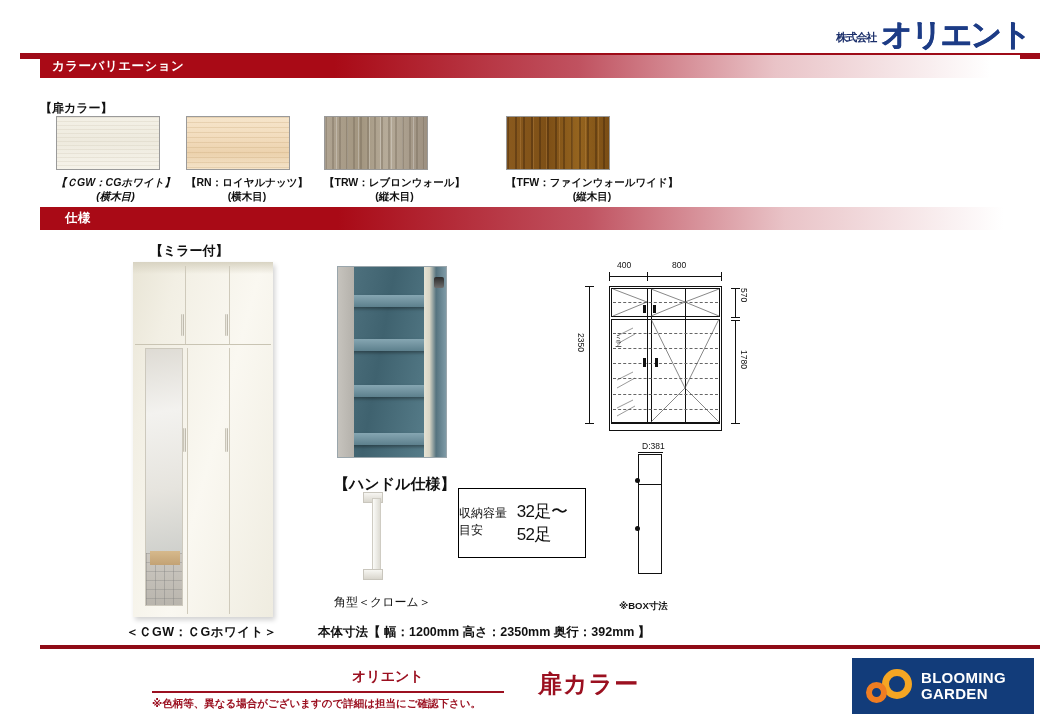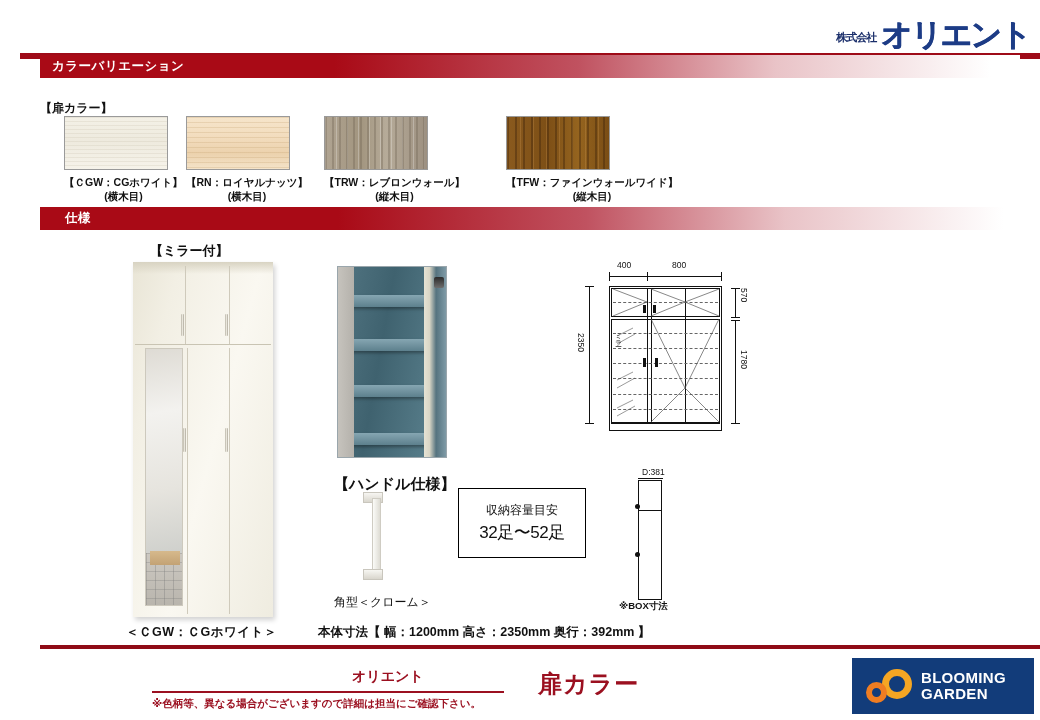--- a/index.html
+++ b/index.html
@@ -170,37 +170,37 @@
     position:absolute;left:0;width:20px;height:11px;
     background:linear-gradient(to bottom,#f7f6f2,#d9d6cd);
     border:1px solid #c9c6bd;box-sizing:border-box;
   }
   #handle-caption{left:334px;top:594px;font-size:12px;font-weight:normal;}
 
   
   .capacity-box{
     position:absolute;left:458px;top:488px;width:128px;height:70px;
     border:1px solid #000;box-sizing:border-box;
-    display:flex;flex-direction:column;align-items:center;justify-content:center;
+    display:flex;flex-direction:row;align-items:center;justify-content:center;
     background:#fff;
   }
   .cap-title{font-size:12px;color:#111;margin-bottom:2px;}
   .cap-value{font-size:17px;color:#111;letter-spacing:-0.5px;}
 
   
   .elevation{position:absolute;left:573px;top:258px;width:150px;height:200px;}
   .dim-text{position:absolute;font-size:8.5px;color:#111;font-family:"Liberation Sans",sans-serif;}
   .dim-vert{writing-mode:vertical-rl;text-orientation:mixed;}
   .ln{position:absolute;background:#111;}
   .drawing-box{
     position:absolute;border:1px solid #111;box-sizing:border-box;background:#fff;
   }
 
   
-  .sideview{position:absolute;left:622px;top:466px;width:80px;height:150px;}
+  .sideview{position:absolute;left:622px;top:440px;width:80px;height:150px;}
   .side-box{
     position:absolute;left:16px;top:14px;width:24px;height:120px;
     border:1px solid #111;box-sizing:border-box;background:#fff;
   }
   #side-d-text{left:20px;top:1px;font-size:8.5px;}
   #side-note{left:619px;top:600px;font-size:9.5px;}
 
   
   #cgw-caption{
     position:absolute;left:126px;top:624px;font-size:12.5px;font-weight:bold;color:#111;
@@ -253,21 +253,21 @@
     <span class="brand-main">オリエント</span>
   </div>
   <div class="top-rule"></div>
 
   <div class="banner" id="banner-color">
     <span class="banner-label">カラーバリエーション</span>
   </div>
   <div class="sub-label" id="door-color-label">【扉カラー】</div>
 
   <div class="swatch-row">
-    <div class="swatch-item" style="left:16px;">
+    <div class="swatch-item" style="left:8px;font-style:italic;">
       <div class="swatch-box sw-cgw"></div>
       <div class="swatch-caption">【ＣGW：CGホワイト】</div>
       <div class="swatch-caption" style="margin-top:0">(横木目)</div>
     </div>
     <div class="swatch-item" style="left:138px;">
       <div class="swatch-box sw-rn"></div>
       <div class="swatch-caption">【RN：ロイヤルナッツ】</div>
       <div class="swatch-caption" style="margin-top:0">(横木目)</div>
     </div>
     <div class="swatch-item" style="left:276px;">

